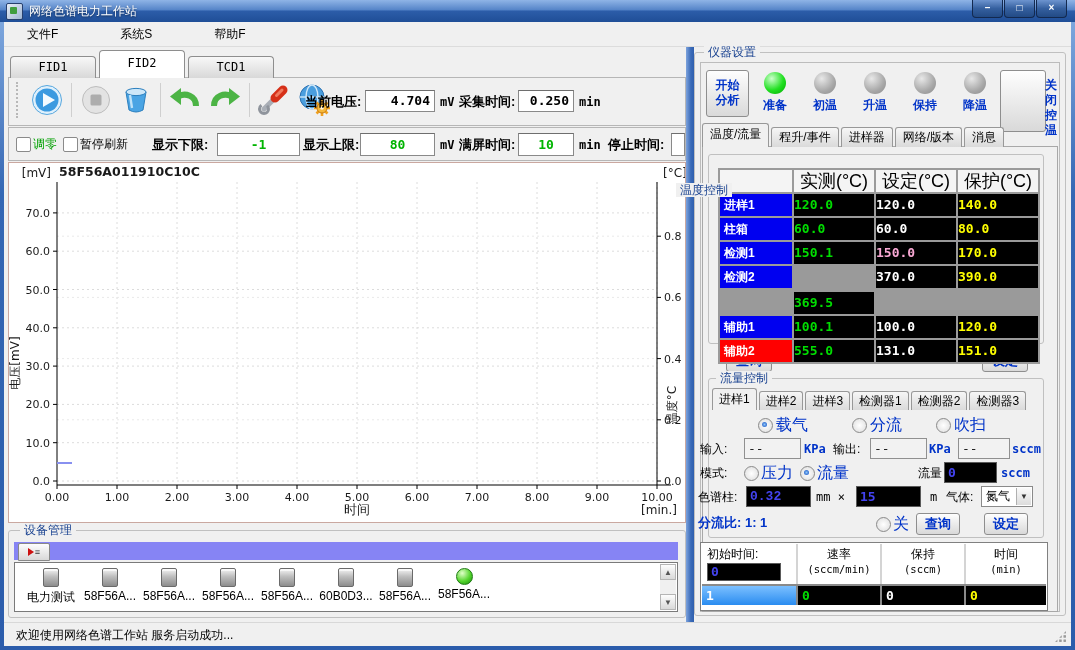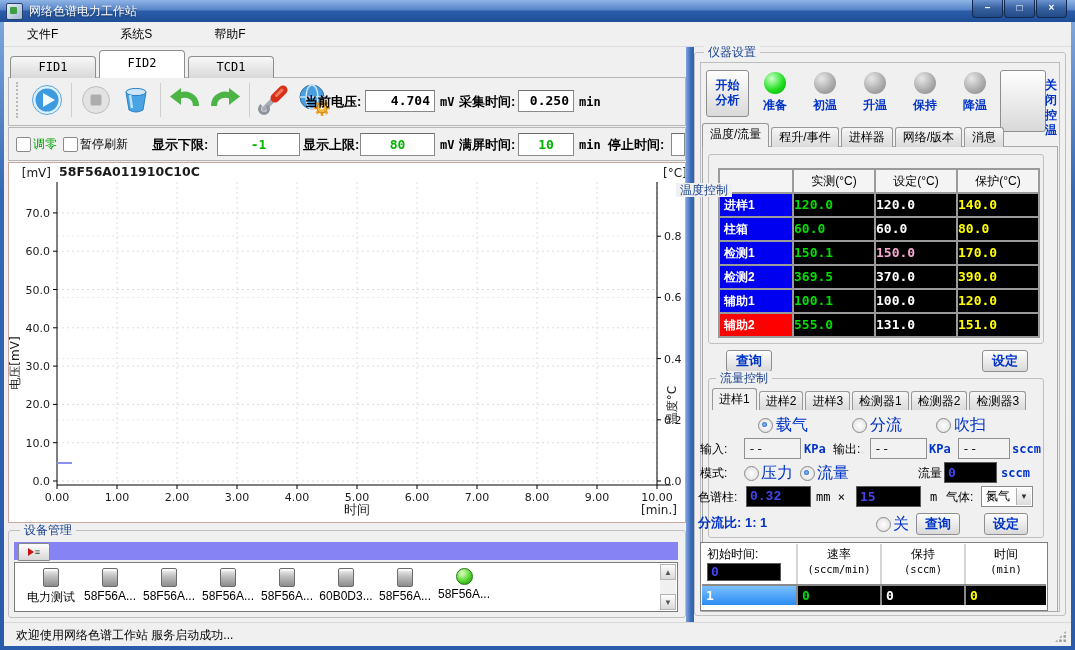--- a/index.html
+++ b/index.html
@@ -85,21 +85,21 @@
   .ind.off{background:radial-gradient(circle at 35% 30%,#e8e8e8,#a8a8a8 60%,#8a8a8a);}
   .indlbl{color:#0033c8;font-weight:bold;font-size:12px;}
   .itabs{position:absolute;left:702px;top:124px;height:23px;display:flex;align-items:flex-end;gap:2px;z-index:4;}
   .itab{height:19px;line-height:19px;padding:0 7px;background:linear-gradient(180deg,#f6f6f6,#dadada);
       border:1px solid #989898;border-bottom:none;border-radius:3px 3px 0 0;font-size:12px;}
   .itab.active{height:23px;line-height:21px;background:#f0f0f0;}
   .contentbox{position:absolute;left:702px;top:146px;width:356px;height:466px;border:1px solid #a8a8a8;background:#f0f0f0;box-sizing:border-box;}
   #temptable{position:absolute;left:718px;top:168px;display:grid;grid-template-columns:72px 80px 80px 80px;
       gap:2px;background:#9a9a9a;border:2px solid #9a9a9a;z-index:2;}
   .tcell{height:22px;line-height:22px;background:#000;overflow:hidden;}
-  .thead{background:#f4f4f4;text-align:center;font-size:12px;}
+  .thead{background:#f4f4f4;text-align:center;font-size:18px;}
   .tname{color:#fff;font-weight:bold;padding-left:4px;font-size:12px;}
   .tval{font-family:"DejaVu Sans Mono",monospace;font-weight:bold;font-size:13px;}
   .ftabs{position:absolute;left:712px;top:389px;height:21px;display:flex;align-items:flex-end;gap:2px;z-index:2;}
   .ftab{height:18px;line-height:18px;padding:0 6px;background:linear-gradient(180deg,#f6f6f6,#dadada);
       border:1px solid #989898;border-bottom:none;border-radius:3px 3px 0 0;font-size:12px;}
   .ftab.active{height:21px;line-height:20px;background:#f0f0f0;}
   .rad{position:absolute;width:13px;height:13px;border-radius:50%;background:radial-gradient(#fff,#dcdcdc);border:1px solid #8a8a8a;}
   .rad.sel::after{content:"";position:absolute;left:3px;top:3px;width:5px;height:5px;border-radius:50%;
       background:radial-gradient(#8cc4f8,#0a48c0);}
   .plainlbl{position:absolute;font-size:12px;height:16px;line-height:16px;}
@@ -419,21 +419,21 @@
       <div class="tcell tval" style="color: rgb(255, 255, 0);">140.0</div>
       <div class="tcell tname" style="background: rgb(0, 0, 240);">柱箱</div>
       <div class="tcell tval" style="color: rgb(0, 221, 0);">60.0</div>
       <div class="tcell tval" style="color: rgb(255, 255, 255);">60.0</div>
       <div class="tcell tval" style="color: rgb(255, 255, 0);">80.0</div>
       <div class="tcell tname" style="background: rgb(0, 0, 240);">检测1</div>
       <div class="tcell tval" style="color: rgb(0, 221, 0);">150.1</div>
       <div class="tcell tval" style="color: #f9a8d4;">150.0</div>
       <div class="tcell tval" style="color: rgb(255, 255, 0);">170.0</div>
       <div class="tcell tname" style="background: rgb(0, 0, 240);">检测2</div>
-      <div class="tcell tval" style="color: rgb(0, 221, 0);">369.5</div>
+      <div class="tcell tval" style="color: rgb(0, 221, 0); margin-top: 26px;">369.5</div>
       <div class="tcell tval" style="color: rgb(255, 255, 255);">370.0</div>
       <div class="tcell tval" style="color: rgb(255, 255, 0);">390.0</div>
       <div class="tcell tname" style="background: rgb(0, 0, 240);">辅助1</div>
       <div class="tcell tval" style="color: rgb(0, 221, 0);">100.1</div>
       <div class="tcell tval" style="color: rgb(255, 255, 255);">100.0</div>
       <div class="tcell tval" style="color: rgb(255, 255, 0);">120.0</div>
       <div class="tcell tname" style="background: rgb(255, 0, 0);">辅助2</div>
       <div class="tcell tval" style="color: rgb(0, 221, 0);">555.0</div>
       <div class="tcell tval" style="color: rgb(255, 255, 255);">131.0</div>
       <div class="tcell tval" style="color: rgb(255, 255, 0);">151.0</div>

